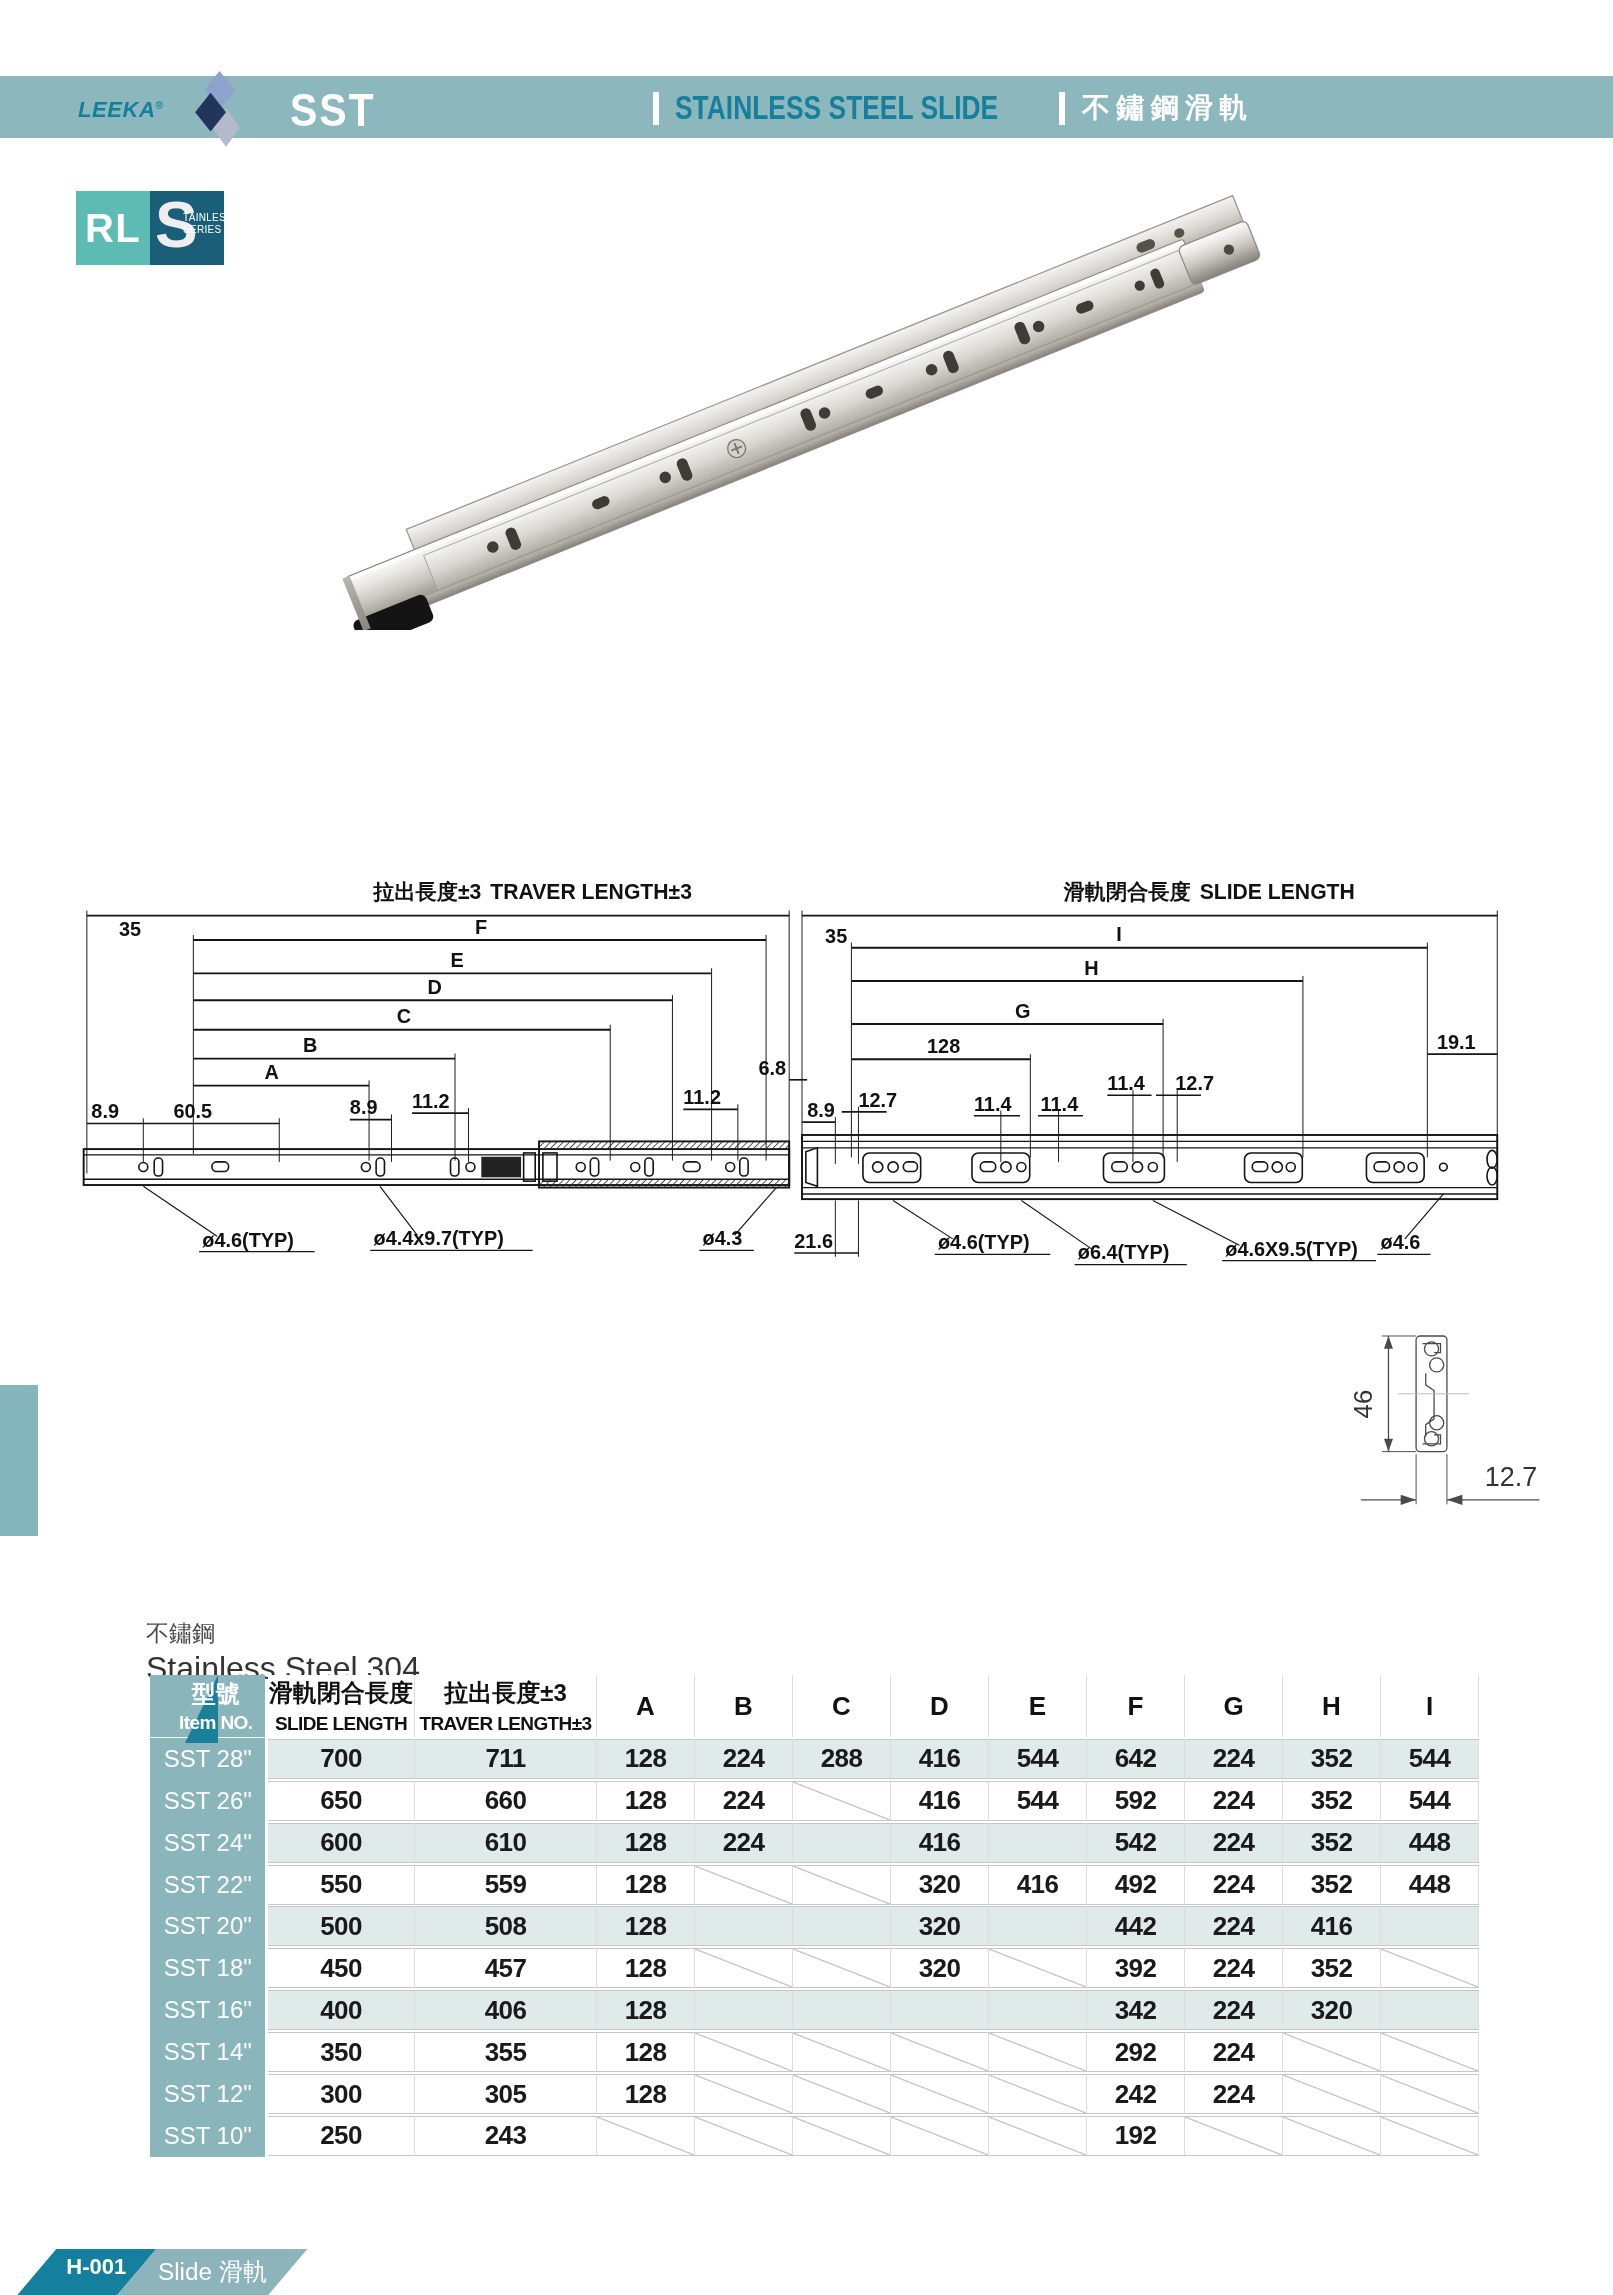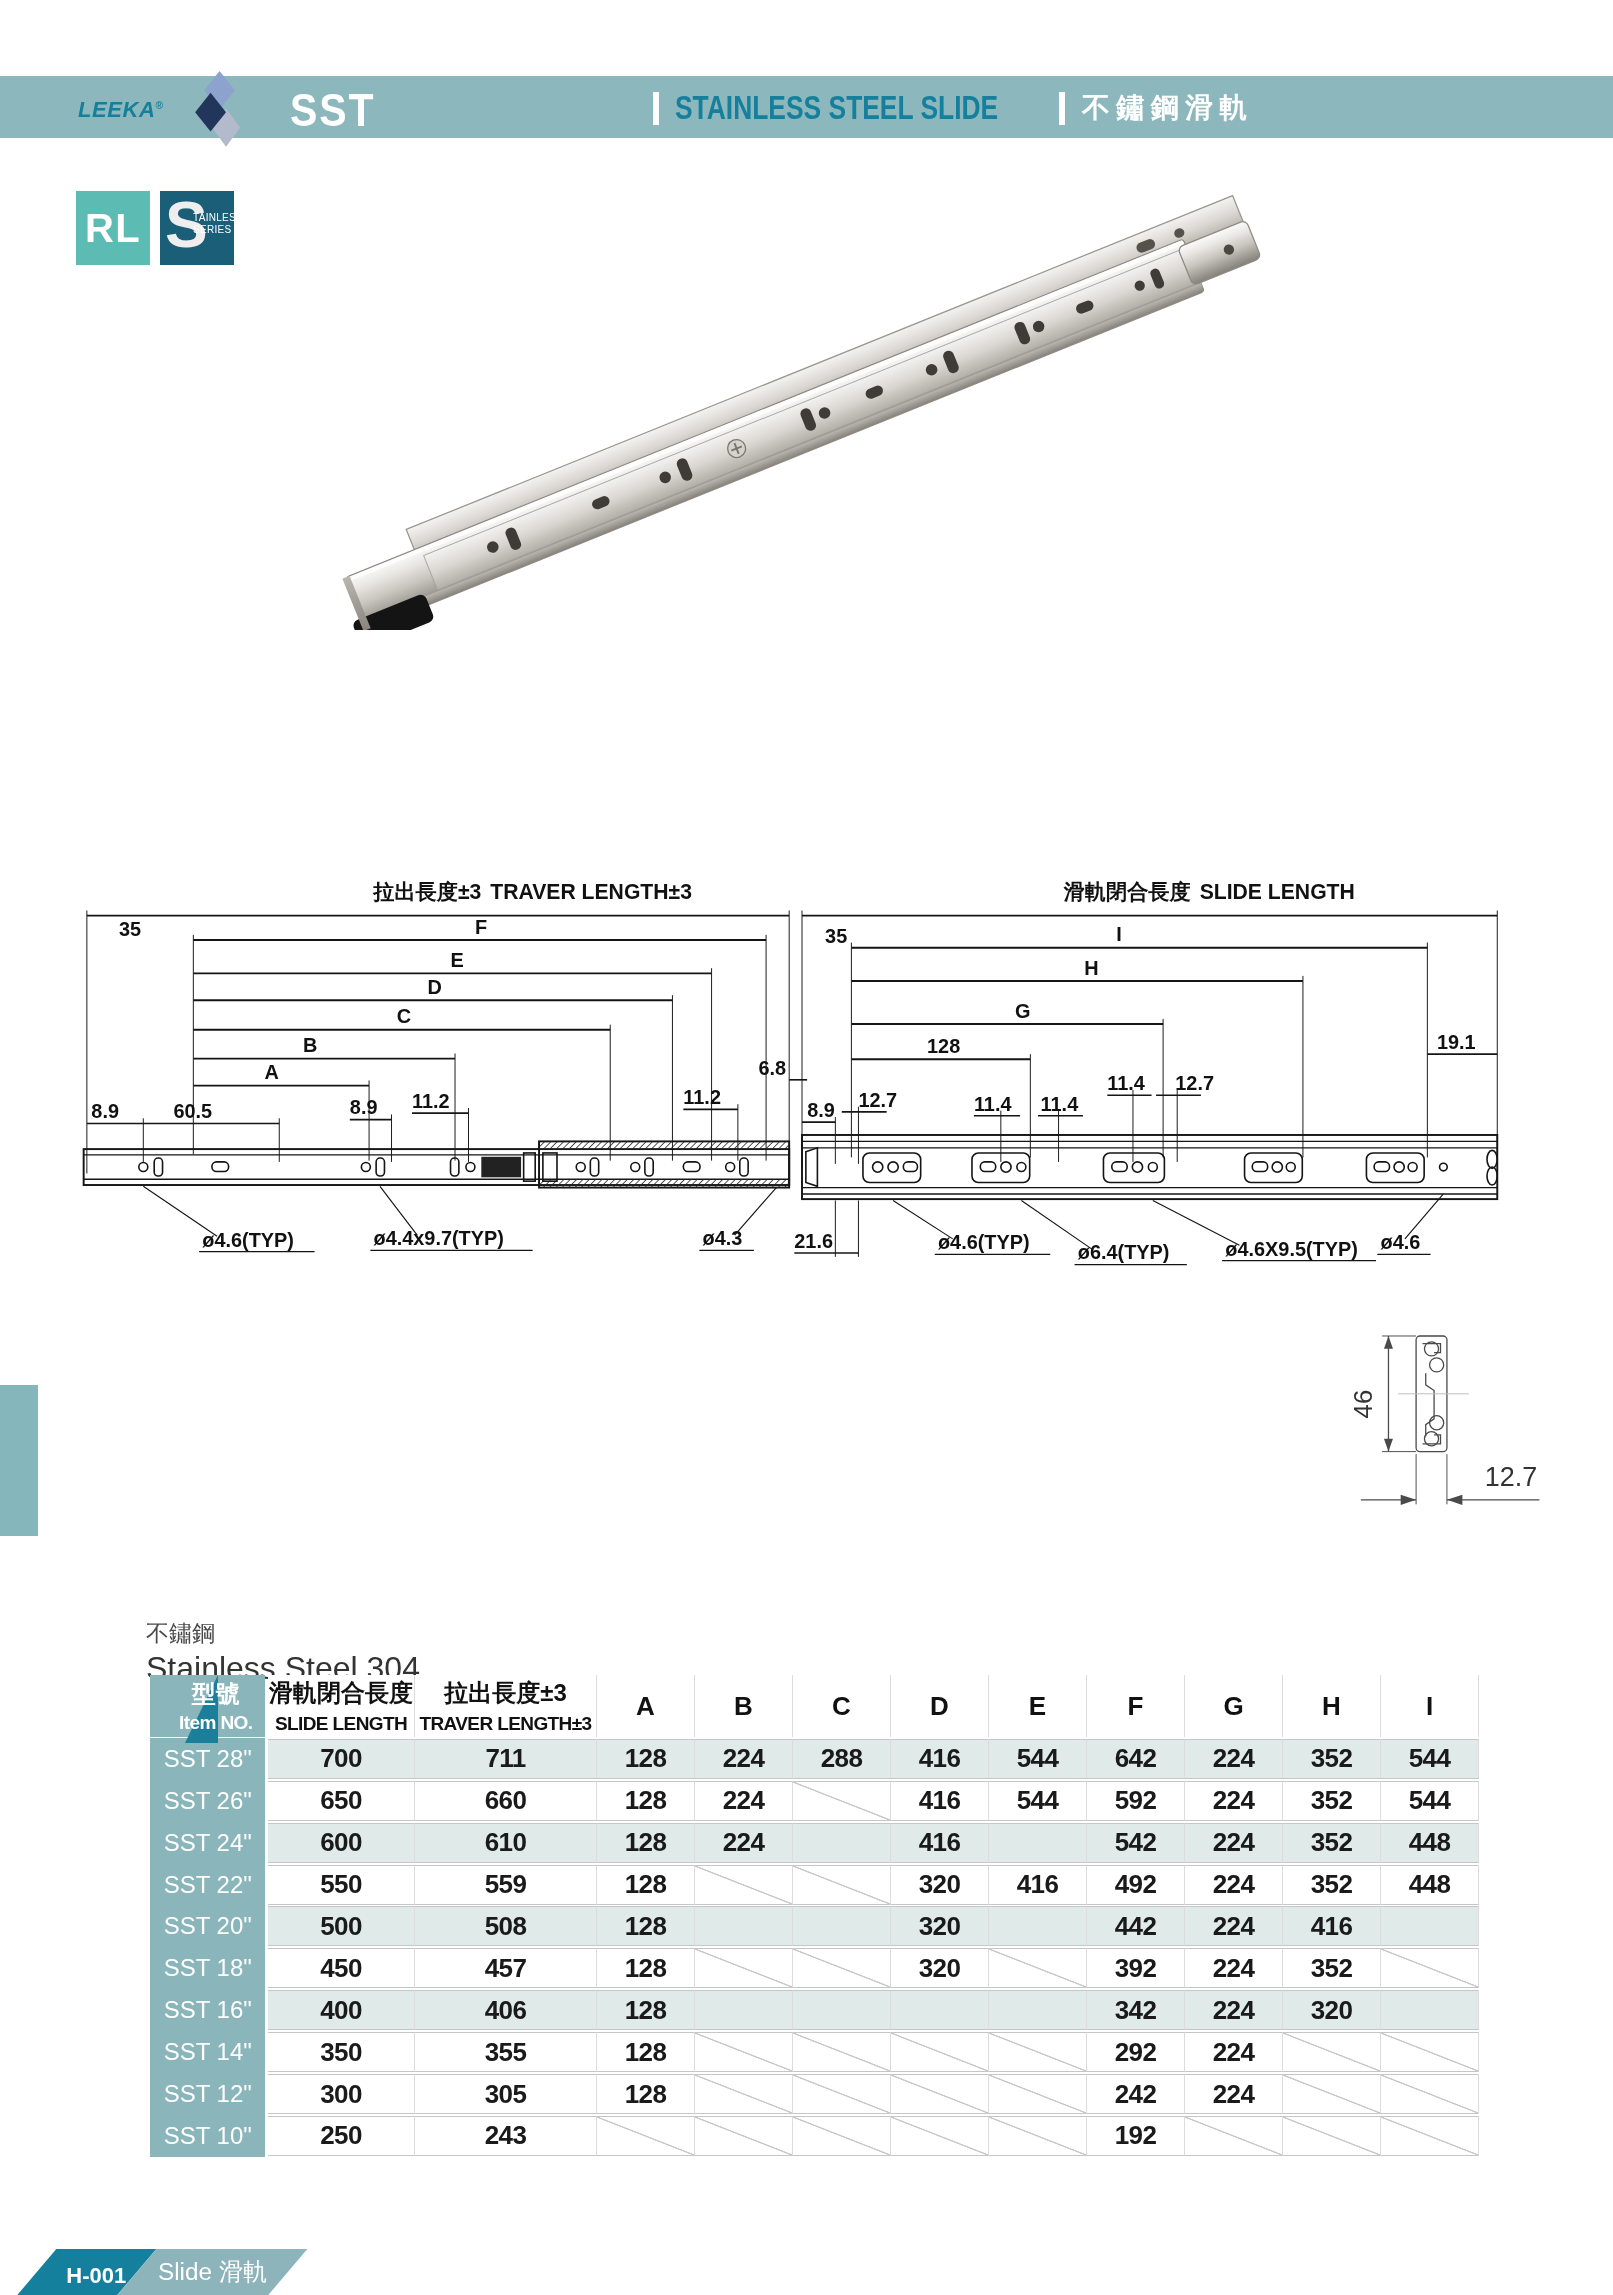--- a/index.html
+++ b/index.html
@@ -14,21 +14,21 @@
   .diamonds{position:absolute;left:190px;top:71px;}
   .sst{position:absolute;left:290px;top:85px;font-size:41px;font-weight:800;color:#fff;
        letter-spacing:1.9px;transform:scaleY(1.12);transform-origin:top left;}
   .hd-title{position:absolute;left:653px;top:89px;display:flex;align-items:center;gap:16.7px;height:38px;}
   .vbar{width:5.8px;height:33px;background:#fff;}
   .hd-en{font-size:30px;font-weight:800;color:#157f9c;letter-spacing:0px;
          transform:scaleX(.88) scaleY(1.08);transform-origin:center left;white-space:nowrap;}
   .hd-zh{font-size:28px;font-weight:bold;color:#fff;letter-spacing:6.4px;white-space:nowrap;}
 
   
-  .badge{position:absolute;left:76px;top:191px;display:flex;gap:10px;}
+  .badge{position:absolute;left:76px;top:191px;display:flex;gap:0;}
   .badge .rl{width:74px;height:74px;background:#5cbcb4;display:flex;align-items:center;justify-content:center;
              color:#fff;font-size:40px;font-weight:800;letter-spacing:1.3px;}
   .badge .ss{width:74px;height:74px;background:#1a5e78;display:flex;align-items:flex-end;justify-content:center;
              position:relative;}
   .badge .big-s{position:absolute;left:5.1px;top:1.3px;color:#eee;font-size:64px;font-weight:800;line-height:67px;}
   .badge .ss-txt{position:absolute;left:33px;top:20.5px;color:#fff;font-weight:normal;font-size:10px;
                  letter-spacing:0.3px;line-height:12.2px;}
 
   
   .side-tab{position:absolute;left:0;top:1385px;width:38px;height:151px;background:#85b6bb;}
@@ -60,21 +60,21 @@
   .cell.val.empty{background-image:linear-gradient(to top right,
         transparent 48.6%, #c9c9c9 49.4%, #c9c9c9 50.6%, transparent 51.4%);}
   .item-cell{background:#8ab6bb;color:#fff;font-size:24px;margin-right:2.6px;margin-top:-1.3px;margin-bottom:-1.3px;}
 
   
   .footer{position:absolute;left:17.3px;top:2249px;width:301px;height:46px;}
   .foot-dark{position:absolute;left:0;top:0;width:301px;height:46px;background:#15809e;
              clip-path:polygon(39px 0,139px 0,100px 46px,0 46px);}
   .foot-light{position:absolute;left:0;top:0;width:301px;height:46px;background:#8cb4ba;
              clip-path:polygon(139px 0,290px 0,251px 46px,100px 46px);}
-  .foot-no{position:absolute;left:31px;top:9px;width:96px;height:36px;display:flex;align-items:center;
+  .foot-no{position:absolute;left:31px;top:0;width:96px;height:36px;display:flex;align-items:center;
            justify-content:center;color:#fff;font-size:22px;font-weight:bold;z-index:2;}
   .foot-label{position:absolute;left:125px;top:0;width:141px;height:46px;display:flex;align-items:center;
            justify-content:center;color:#fff;font-size:24.4px;z-index:2;}
 
   
   .ph-svg{position:absolute;left:269px;top:181px;}
   .dwg-svg{position:absolute;left:58px;top:872px;}
   .cs-svg{position:absolute;left:1321px;top:1318px;}
   svg text{font-family:"Liberation Sans",sans-serif;}
   .dim-t{font-size:31px;font-weight:bold;fill:#111;}

